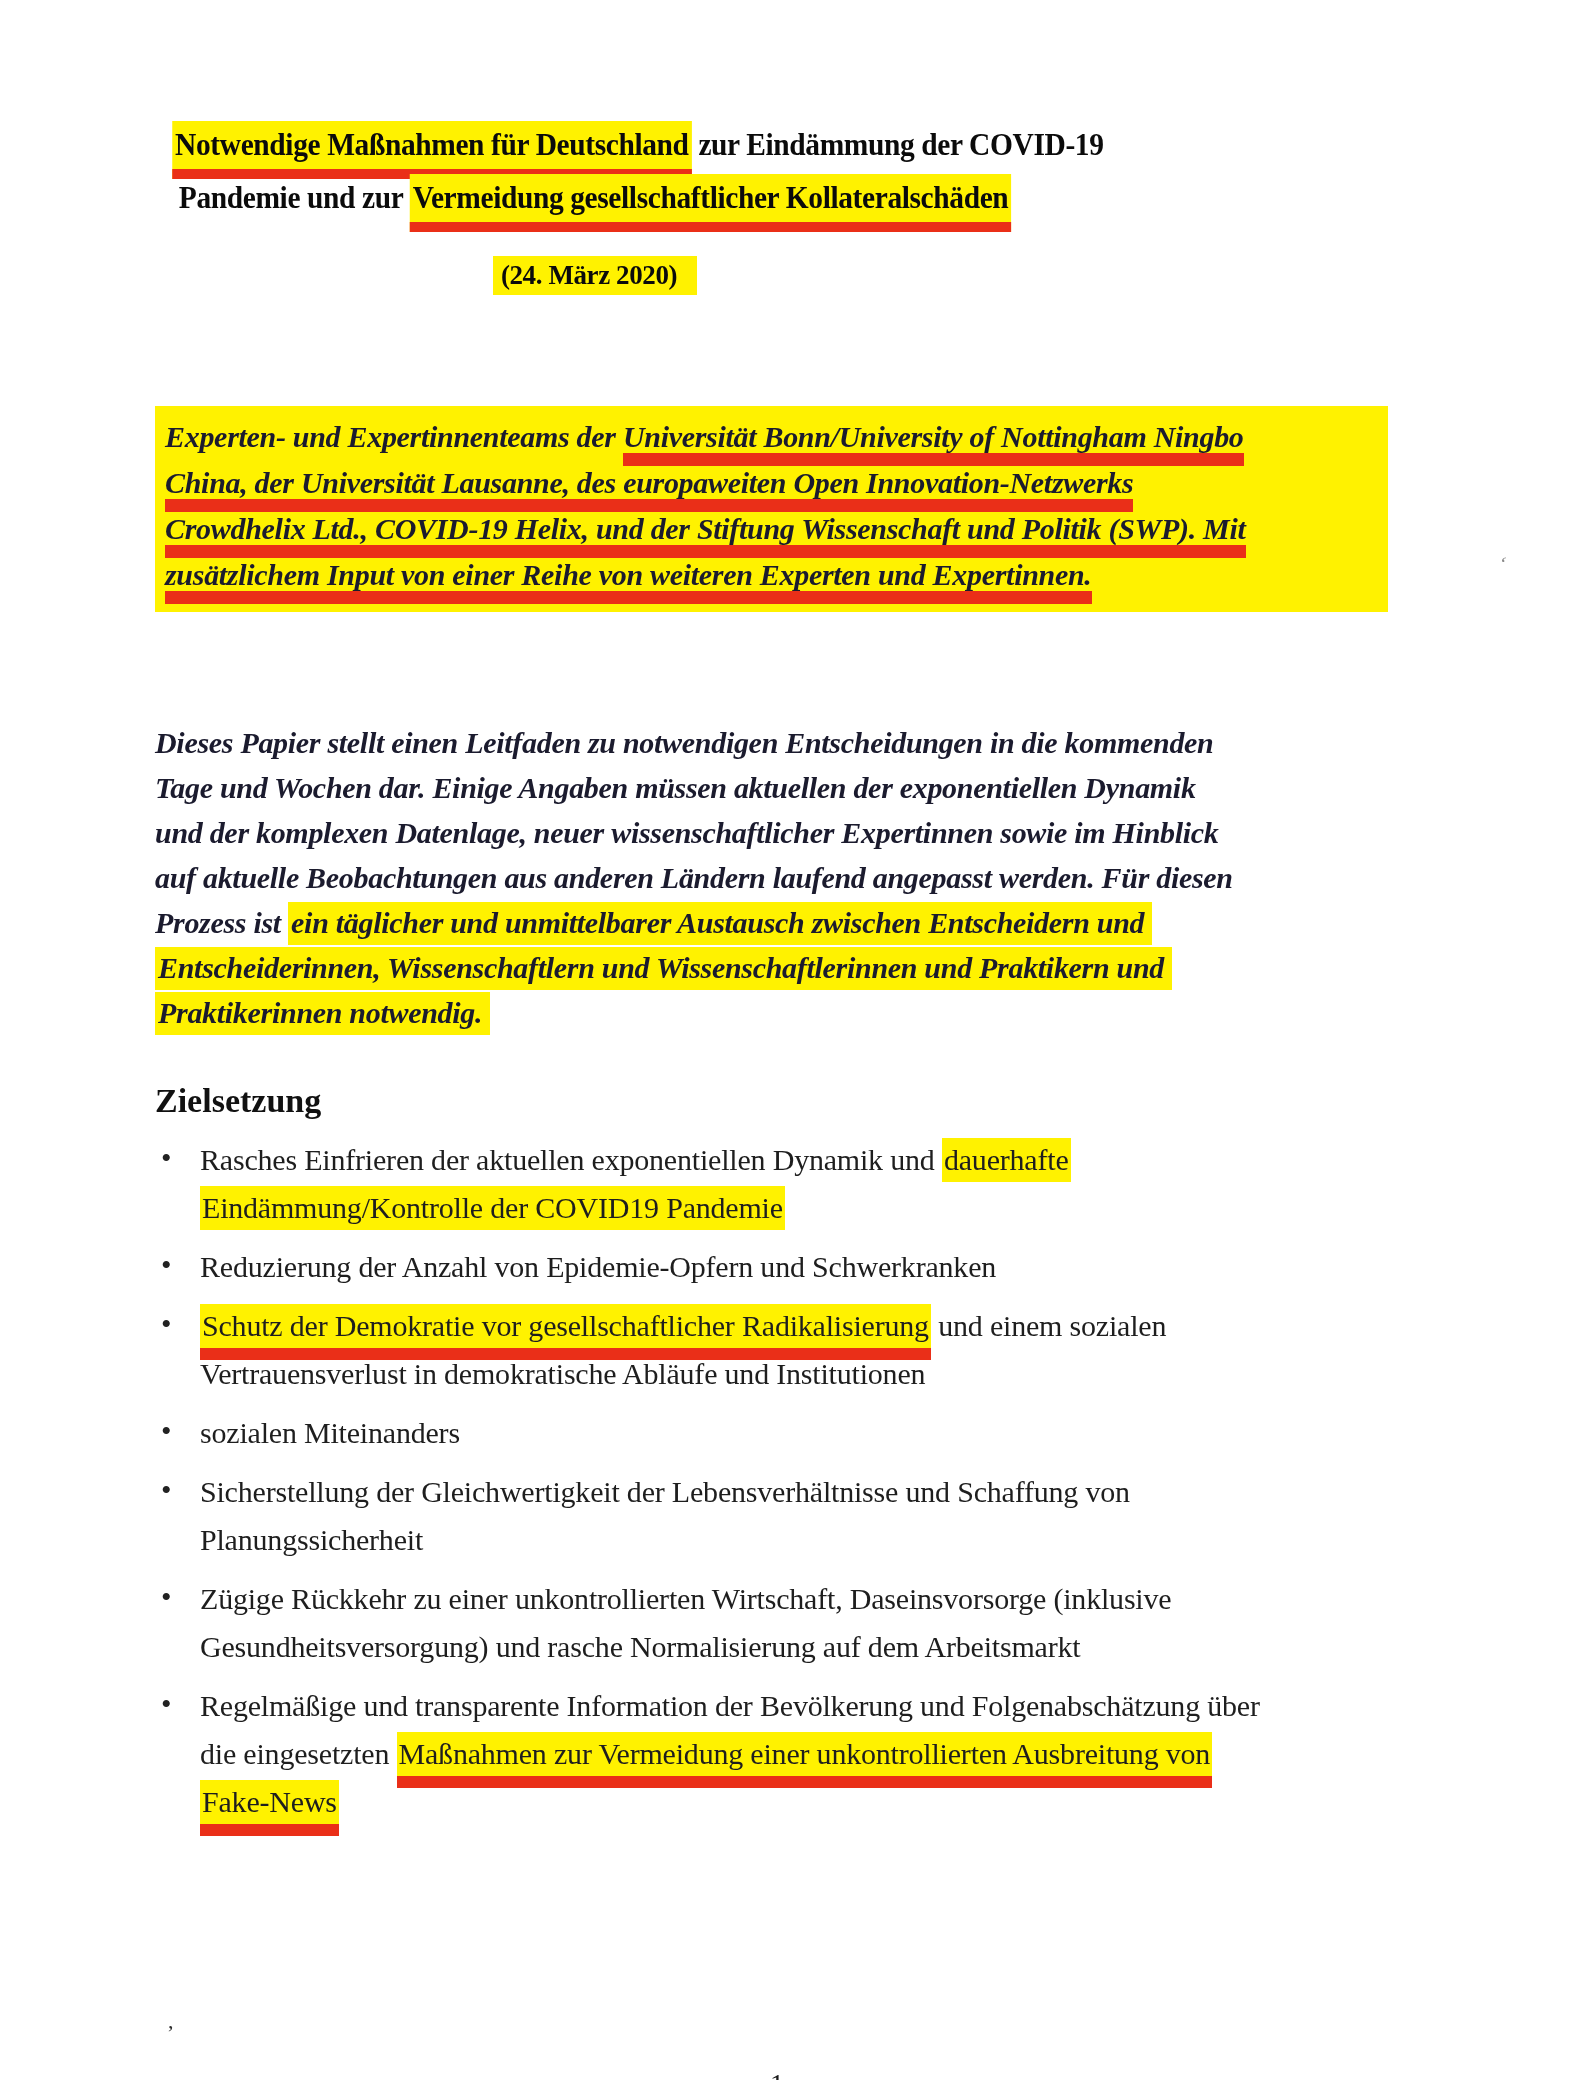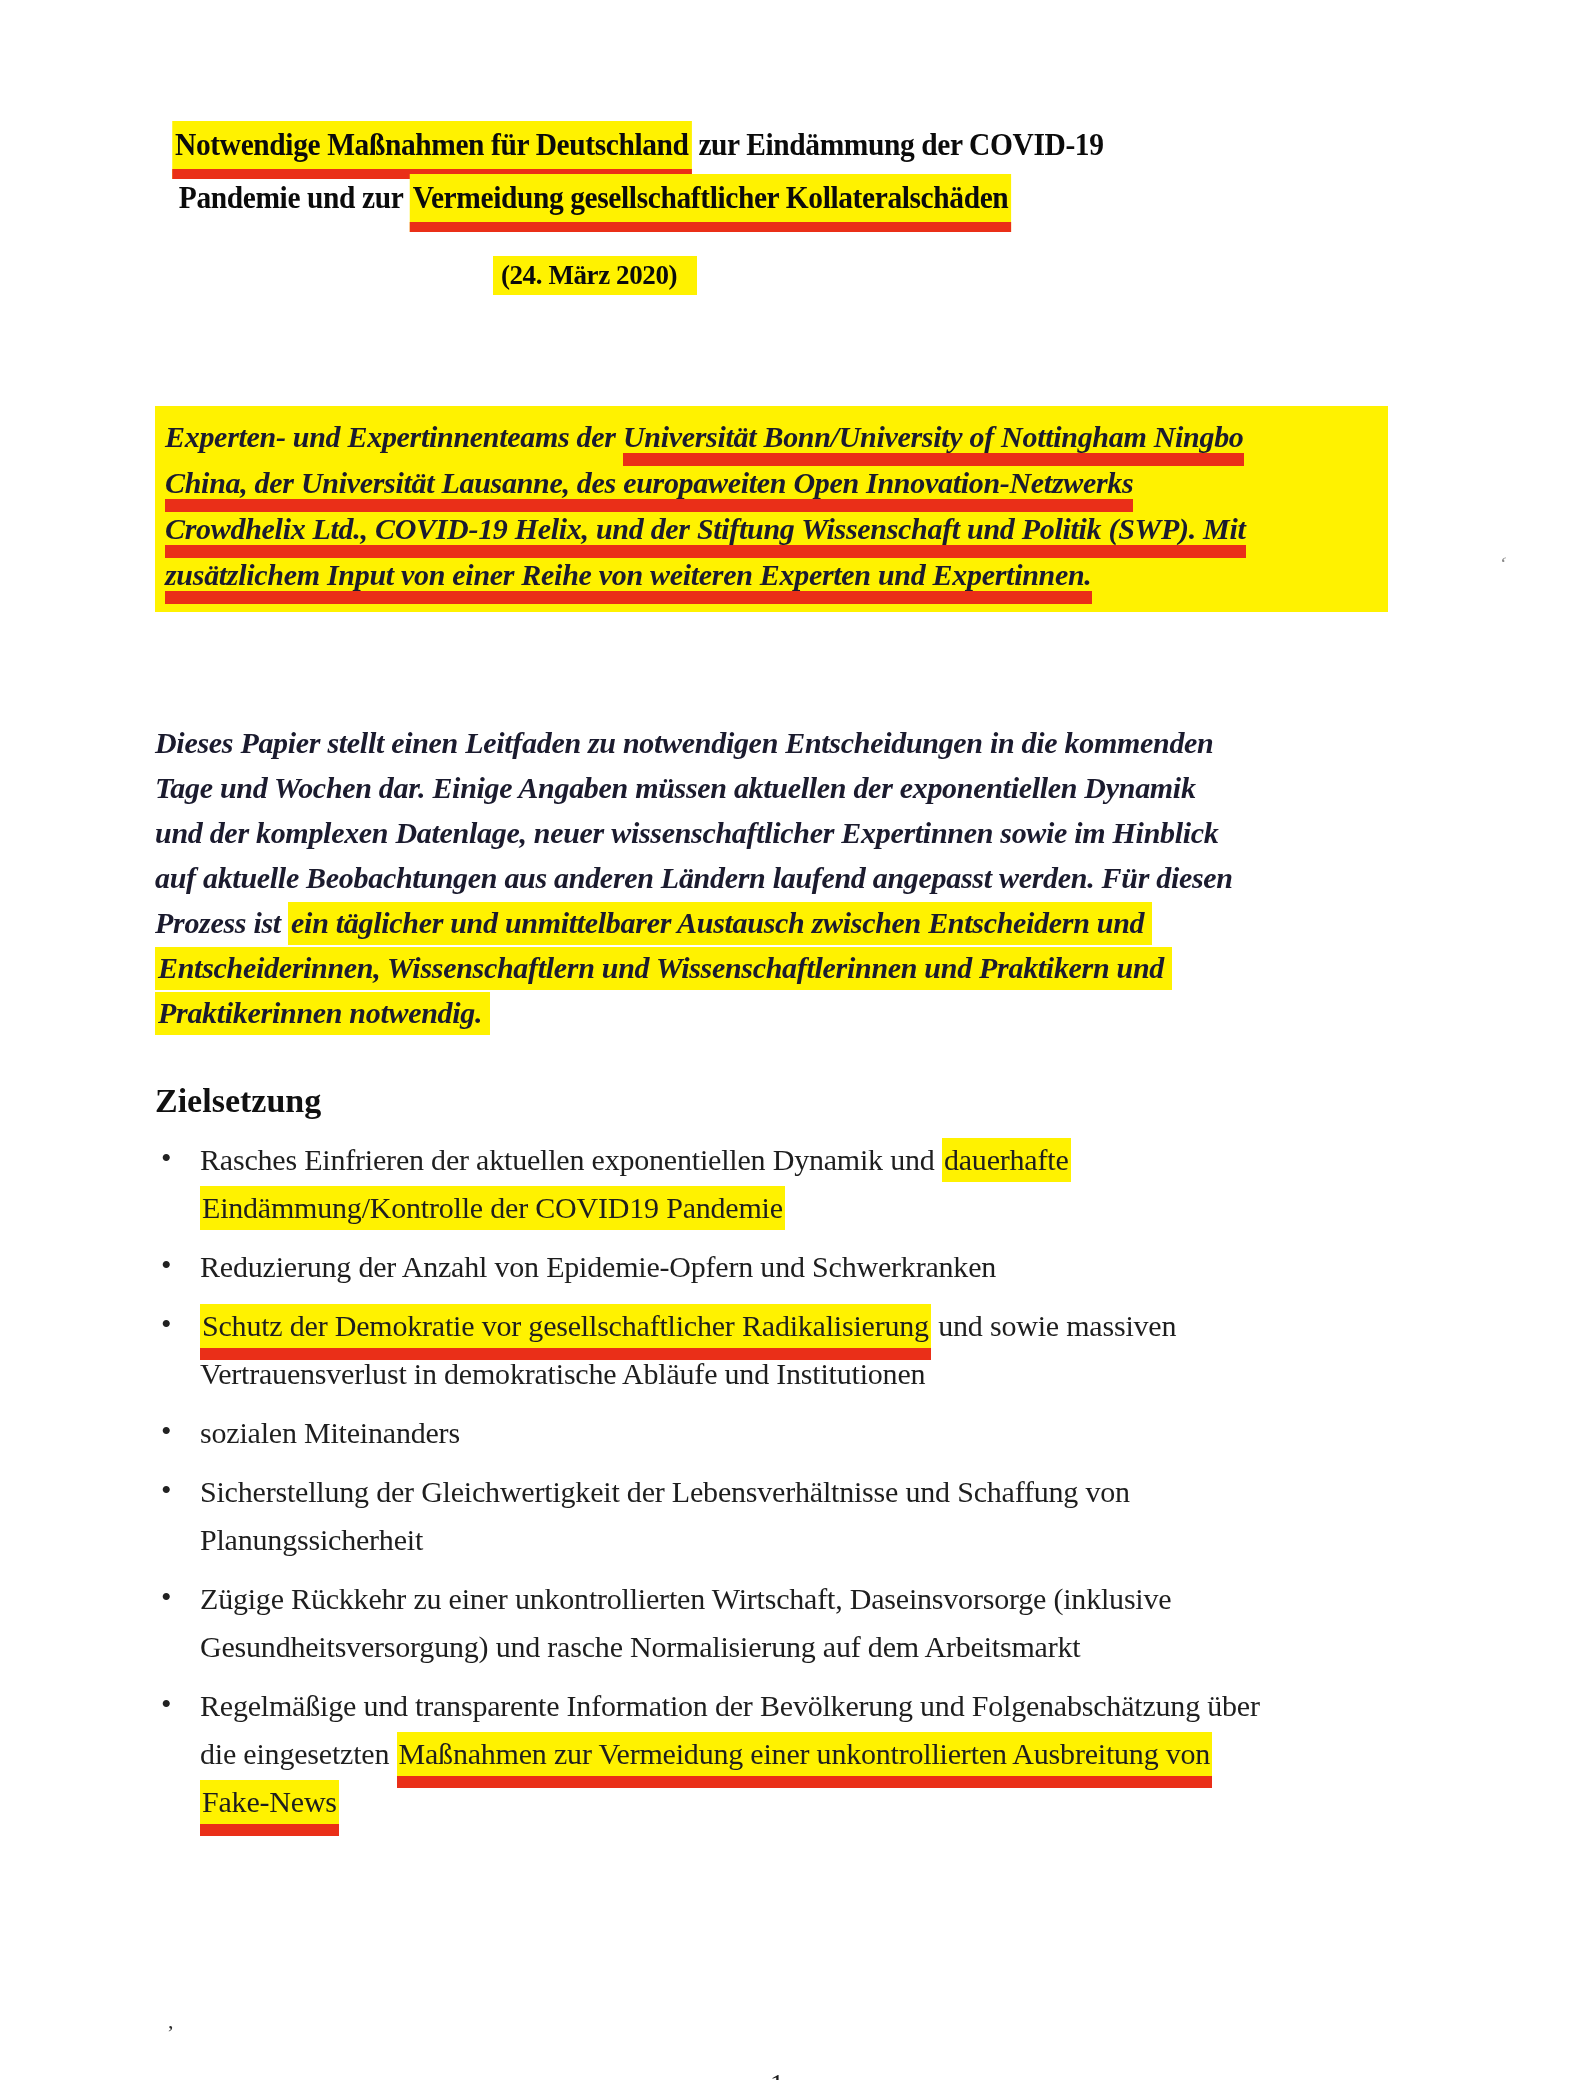--- a/index.html
+++ b/index.html
@@ -132,21 +132,21 @@
     <div class="bullet-item">
       <span class="bullet-marker">•</span>
       <div class="bullet-text">
         <div>Reduzierung der Anzahl von Epidemie-Opfern und Schwerkranken</div>
       </div>
     </div>
 
     <div class="bullet-item">
       <span class="bullet-marker">•</span>
       <div class="bullet-text">
-        <div><span class="hl ru">Schutz der Demokratie vor gesellschaftlicher Radikalisierung</span><span> und sowie massiven</span></div>
+        <div><span class="hl ru">Schutz der Demokratie vor gesellschaftlicher Radikalisierung</span><span> und einem sozialen</span></div>
         <div>Vertrauensverlust in demokratische Abläufe und Institutionen</div>
       </div>
     </div>
 
     <div class="bullet-item">
       <span class="bullet-marker">•</span>
       <div class="bullet-text">
         <div>sozialen Miteinanders</div>
       </div>
     </div>

